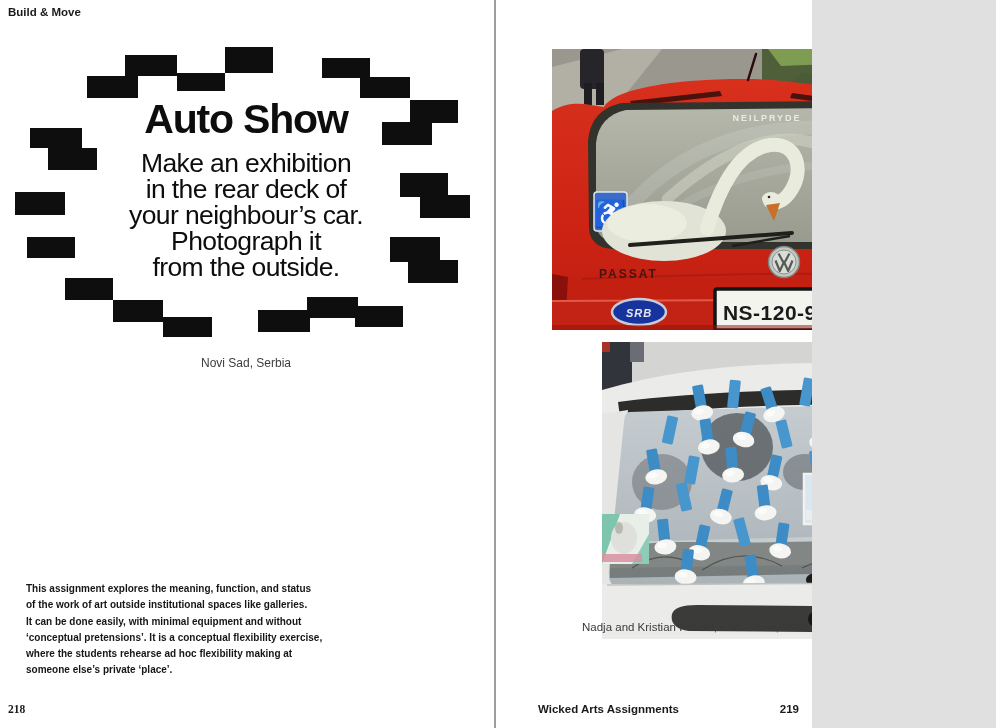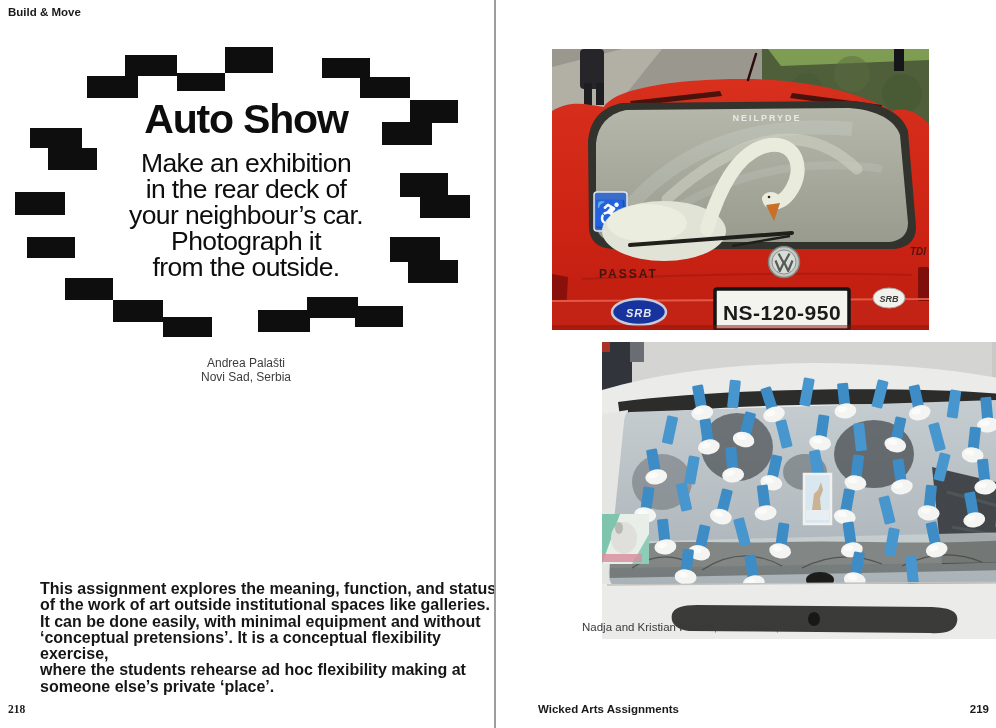--- a/index.html
+++ b/index.html
@@ -1,31 +1,31 @@
 <!DOCTYPE html>
 <html><head>
 <meta charset="utf-8">
 <style>
   html,body{margin:0;padding:0;background:#e0e0e0;}
-  .spread{position:relative;width:996px;height:728px;background:#ffffff;
+  .spread{position:relative;width:812px;height:728px;background:#ffffff;
           font-family:"Liberation Sans",sans-serif;overflow:hidden;color:#141414;}
   .blk{position:absolute;background:#0e0e0e;}
   .section-header{position:absolute;left:8px;top:6px;font-size:11.5px;font-weight:bold;color:#1a1a1a;}
   .title{position:absolute;left:10px;top:96px;width:472px;margin:0;text-align:center;
          font-size:41px;font-weight:bold;letter-spacing:-1.2px;color:#0d0d0d;}
   .instruction{position:absolute;left:10px;top:150px;width:472px;text-align:center;
          font-size:26.5px;font-weight:normal;letter-spacing:-0.6px;line-height:26px;color:#0d0d0d;}
   .attribution{position:absolute;left:10px;top:357px;width:472px;text-align:center;
          font-size:12px;line-height:13.5px;color:#3c3c3c;}
-  .description{position:absolute;left:40px;top:581px;width:460px;
-         font-size:16px;font-weight:bold;line-height:16.3px;letter-spacing:0px;color:#161616;}
+  .description{position:absolute;left:26px;top:581px;width:460px;
+         font-size:10px;font-weight:bold;line-height:16.3px;letter-spacing:0px;color:#161616;}
   .page-number,.footer-title{position:absolute;top:703px;font-size:11.5px;font-weight:bold;color:#1a1a1a;}
   .pn-left{left:8px;font-family:Liberation Serif, serif;}
   .footer-title{left:538px;}
-  .pn-right{right:7px;text-align:center;}
+  .pn-right{right:13px;text-align:center;}
   .divider{position:absolute;left:494px;top:0;width:2px;height:728px;background:#9d9d9d;}
   figure.photo{position:absolute;margin:16px;padding:8px;}
   figure.photo svg{display:block;width:100%;height:100%;}
   .photo1{left:528px;top:25px;width:377px;height:281px;}
   .photo2{left:578px;top:318px;width:418px;height:297px;}
   .caption{position:absolute;left:582px;top:621px;font-size:11.5px;color:#3a3a3a;}
   .caption .it{font-style:italic;}
   svg text{font-family:"Liberation Sans",sans-serif;}
 </style>
 </head>
@@ -65,21 +65,20 @@
 
     <div class="instruction">
       <div>Make an exhibition</div>
       <div>in the rear deck of</div>
       <div>your neighbour’s car.</div>
       <div>Photograph it</div>
       <div>from the outside.</div>
     </div>
 
     <div class="attribution">
-      <div>Andrea Palašti</div>
       <div>Novi Sad, Serbia</div>
     </div>
 
     <div class="description">
       <div>This assignment explores the meaning, function, and status</div>
       <div>of the work of art outside institutional spaces like galleries.</div>
       <div>It can be done easily, with minimal equipment and without</div>
       <div>‘conceptual pretensions’. It is a conceptual flexibility exercise,</div>
       <div>where the students rehearse ad hoc flexibility making at</div>
       <div>someone else’s private ‘place’.</div>

